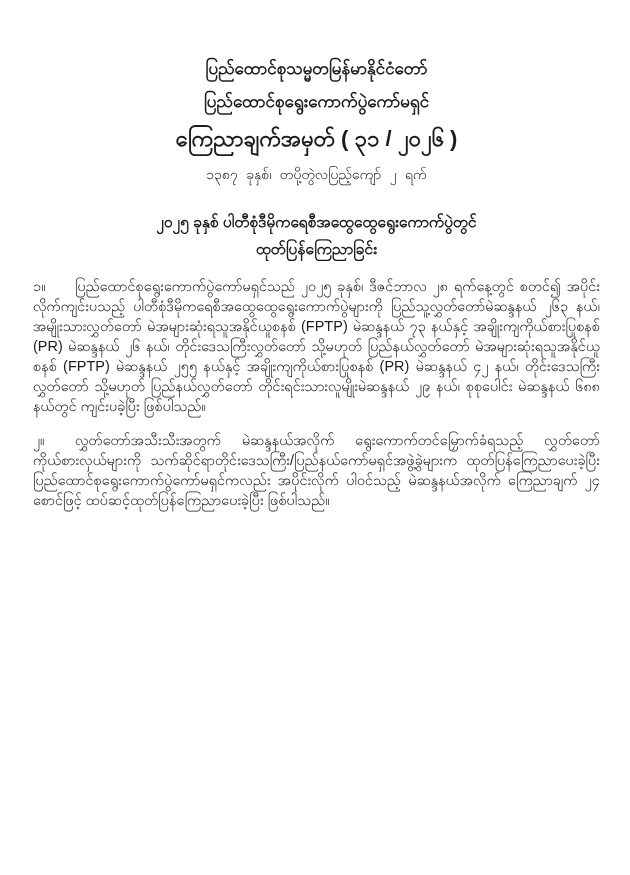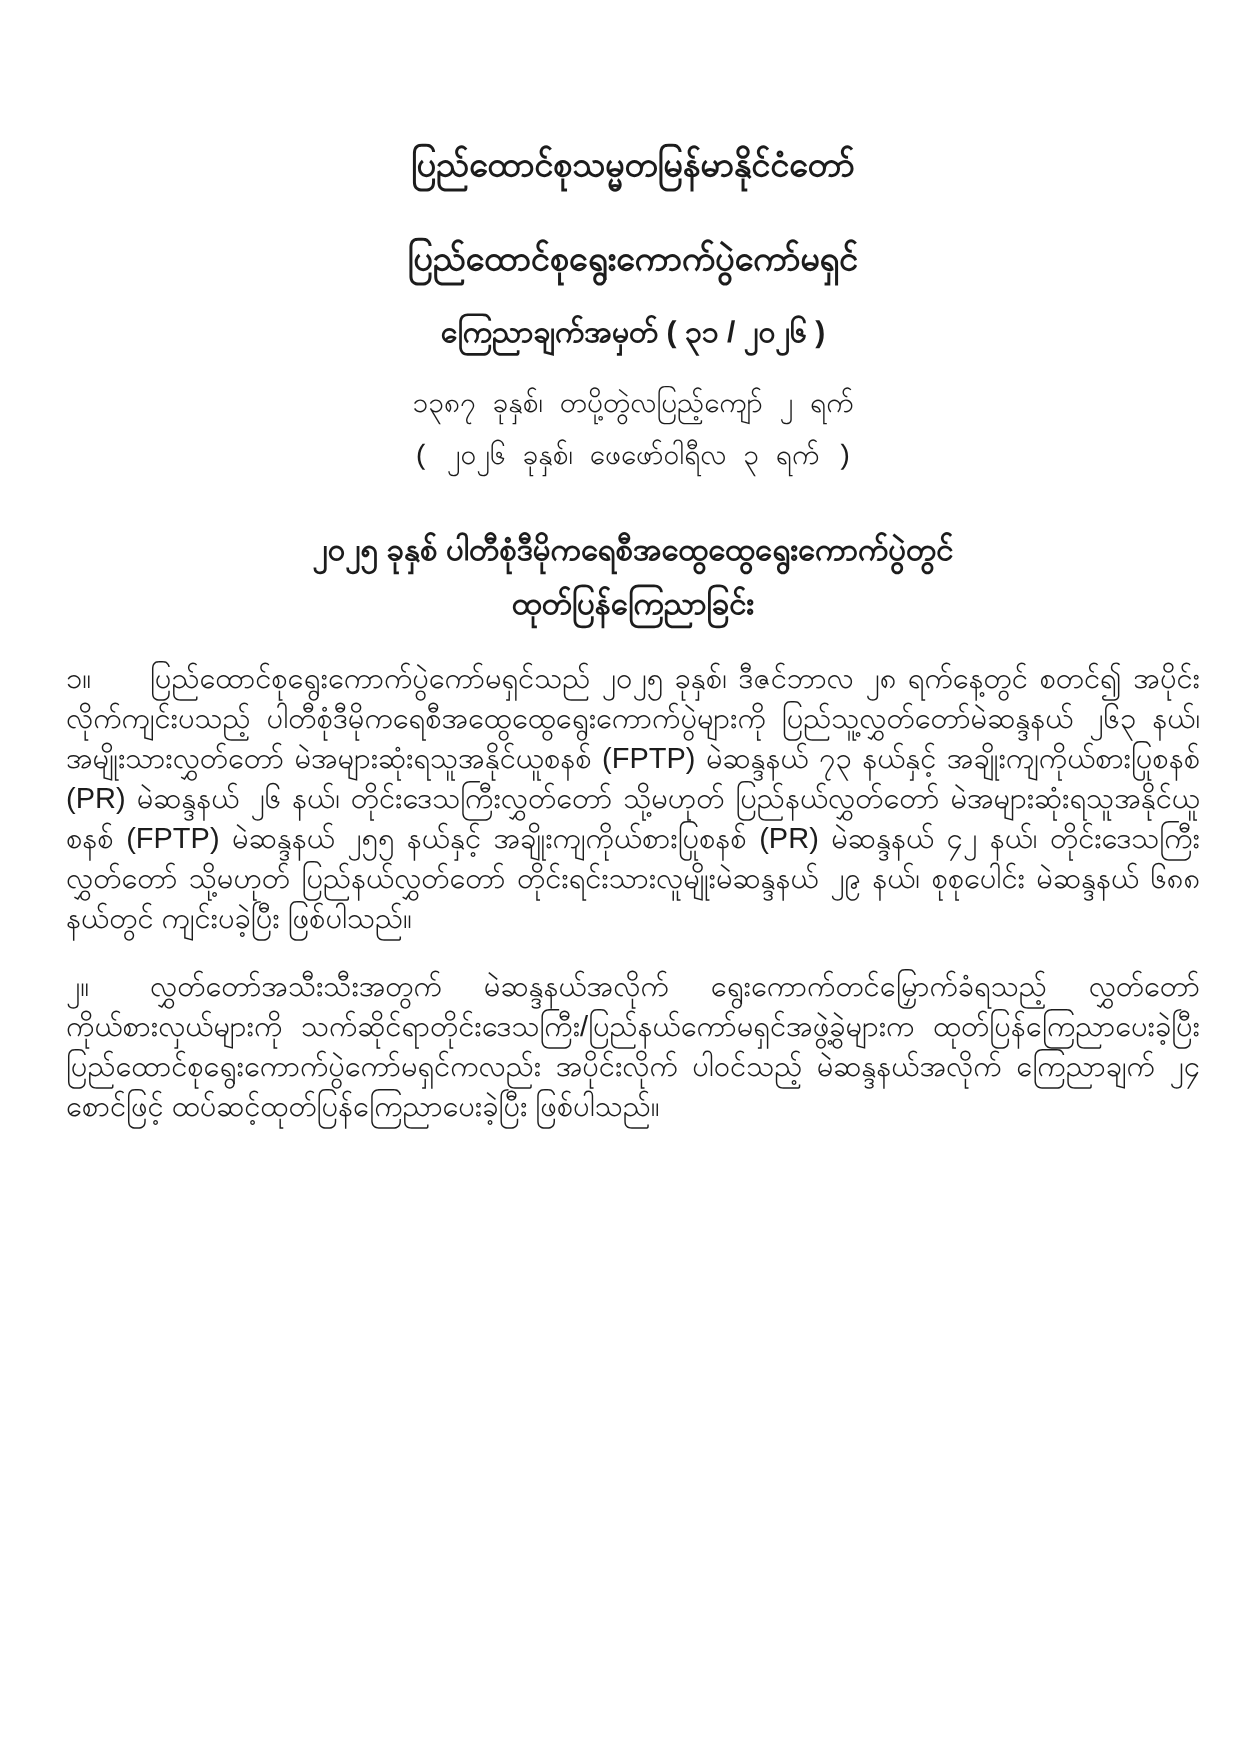--- a/index.html
+++ b/index.html
@@ -18,24 +18,23 @@
     padding: 52px 30px 0 33px;
     overflow: hidden;
   }
   .header {
     text-align: center;
   }
   .h-line {
     font-size: 17px;
     font-weight: 700;
     line-height: 33px;
-    margin-top: 14px;
   }
   .announce-no {
-    font-size: 15px;
+    font-size: 22px;
     font-weight: 700;
     line-height: 30px;
     margin-top: 6px;
   }
   .date-line {
     font-size: 14px;
     font-weight: 400;
     line-height: 26px;
   }
   .date-block {
@@ -73,21 +72,20 @@
 <body>
 
 <div class="page">
 
   <div class="header">
     <div class="h-line">ပြည်ထောင်စုသမ္မတမြန်မာနိုင်ငံတော်</div>
     <div class="h-line">ပြည်ထောင်စုရွေးကောက်ပွဲကော်မရှင်</div>
     <div class="announce-no">ကြေညာချက်အမှတ် ( ၃၁ / ၂၀၂၆ )</div>
     <div class="date-block">
       <div class="date-line">၁၃၈၇ ခုနှစ်၊ တပို့တွဲလပြည့်ကျော် ၂ ရက်</div>
-      <div class="date-line">( ၂၀၂၆ ခုနှစ်၊ ဖေဖော်ဝါရီလ ၃ ရက် )</div>
     </div>
   </div>
 
   <div class="subject">
     <div class="subject-line">၂၀၂၅ ခုနှစ် ပါတီစုံဒီမိုကရေစီအထွေထွေရွေးကောက်ပွဲတွင်</div>
     <div class="subject-line">ထုတ်ပြန်ကြေညာခြင်း</div>
   </div>
 
   <div class="body-text">
       <div class="para"><span class="para-num">၁။</span><span class="para-text">ပြည်ထောင်စုရွေးကောက်ပွဲကော်မရှင်သည် ၂၀၂၅ ခုနှစ်၊ ဒီဇင်ဘာလ ၂၈ ရက်နေ့တွင် စတင်၍ အပိုင်းလိုက်ကျင်းပသည့် ပါတီစုံဒီမိုကရေစီအထွေထွေရွေးကောက်ပွဲများကို ပြည်သူ့လွှတ်တော်မဲဆန္ဒနယ် ၂၆၃ နယ်၊ အမျိုးသားလွှတ်တော် မဲအများဆုံးရသူအနိုင်ယူစနစ် (FPTP) မဲဆန္ဒနယ် ၇၃ နယ်နှင့် အချိုးကျကိုယ်စားပြုစနစ် (PR) မဲဆန္ဒနယ် ၂၆ နယ်၊ တိုင်းဒေသကြီးလွှတ်တော် သို့မဟုတ် ပြည်နယ်လွှတ်တော် မဲအများဆုံးရသူအနိုင်ယူစနစ် (FPTP) မဲဆန္ဒနယ် ၂၅၅ နယ်နှင့် အချိုးကျကိုယ်စားပြုစနစ် (PR) မဲဆန္ဒနယ် ၄၂ နယ်၊ တိုင်းဒေသကြီး လွှတ်တော် သို့မဟုတ် ပြည်နယ်လွှတ်တော် တိုင်းရင်းသားလူမျိုးမဲဆန္ဒနယ် ၂၉ နယ်၊ စုစုပေါင်း မဲဆန္ဒနယ် ၆၈၈ နယ်တွင် ကျင်းပခဲ့ပြီး ဖြစ်ပါသည်။</span></div>

